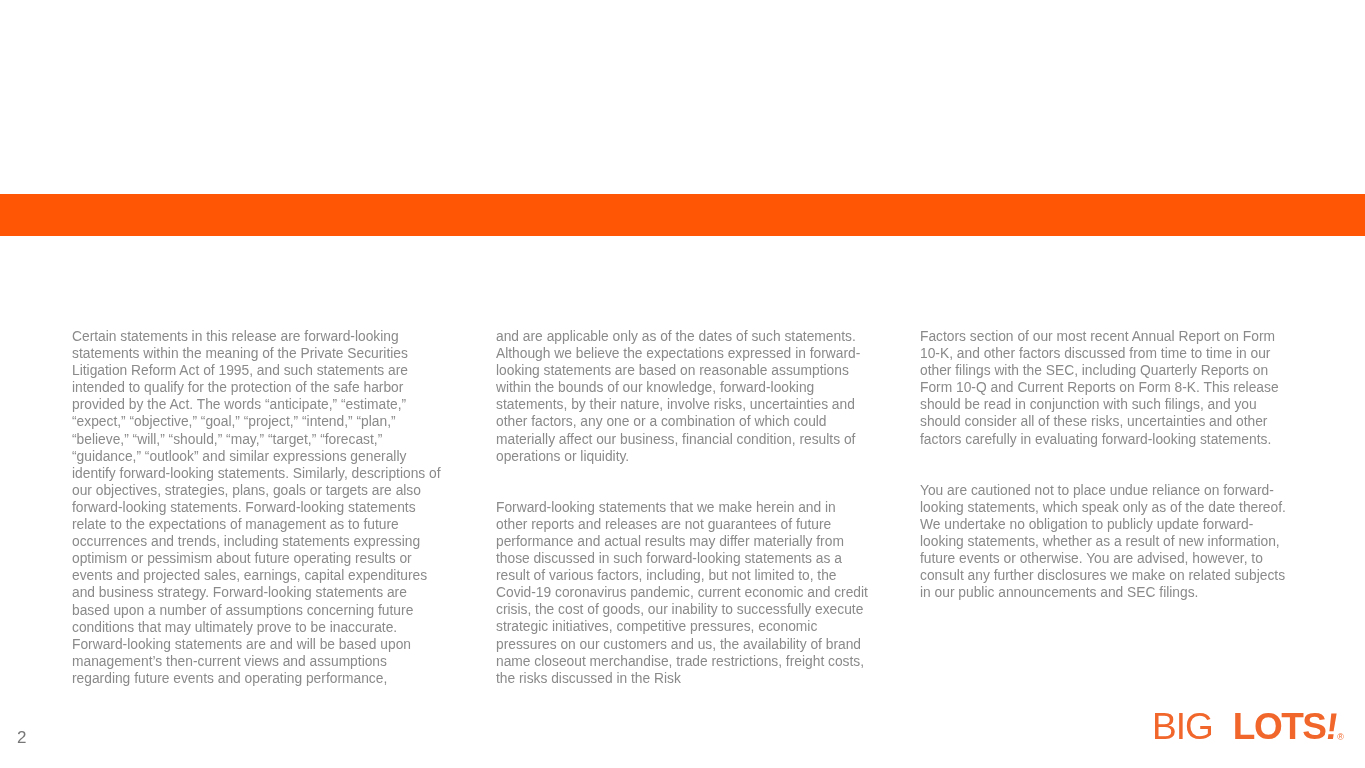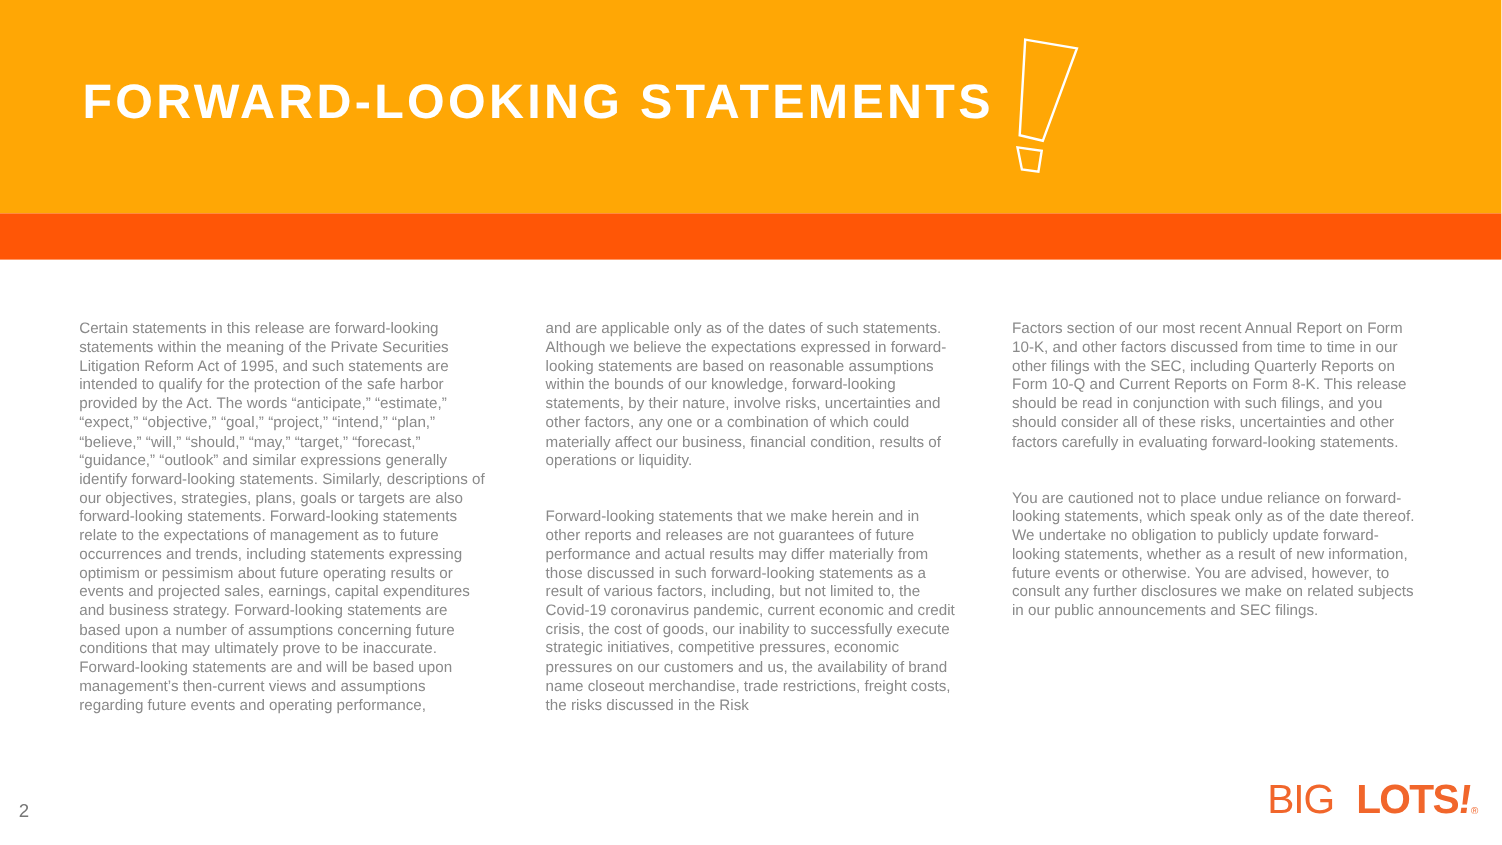--- a/index.html
+++ b/index.html
@@ -51,20 +51,21 @@
   .columns {
     position: absolute;
     left: 72px; top: 290px;
     width: 1221px;
     display: flex;
     gap: 52px;
   }
   .col {
     width: 372px;
     flex: 0 0 372px;
+    margin-top: 38px;
   }
   .col p {
     font-size: 13.8px;
     line-height: 17.1px;
     color: var(--body_text, #8A8A8A);
     margin-bottom: 34px;
   }
   .page-number {
     position: absolute;
     left: 17px; top: 728px;
@@ -90,27 +91,20 @@
     letter-spacing: 0;
     vertical-align: baseline;
     position: relative; top: 1px; left: 1px;
   }
 </style>
 </head>
 <body>
 
 <div class="slide">
 
-  <div class="banner">
-    <h1 class="slide-title">FORWARD-LOOKING STATEMENTS</h1>
-    <svg class="exclamation" viewBox="0 0 68 128" fill="none" xmlns="http://www.w3.org/2000/svg">
-      <polygon points="14,3 61,11 30,95 9,90" stroke="#FFFFFF" stroke-width="2.2" fill="none" stroke-linejoin="miter"></polygon>
-      <polygon points="7,101 29,104 26,123 11,121" stroke="#FFFFFF" stroke-width="2.2" fill="none" stroke-linejoin="miter"></polygon>
-    </svg>
-  </div>
 
   <div class="accent-strip"></div>
 
   <div class="columns">
     <div class="col">
       <p>Certain statements in this release are forward-looking statements within the meaning of the Private Securities Litigation Reform Act of 1995, and such statements are intended to qualify for the protection of the safe harbor provided by the Act. The words “anticipate,” “estimate,” “expect,” “objective,” “goal,” “project,” “intend,” “plan,” “believe,” “will,” “should,” “may,” “target,” “forecast,” “guidance,” “outlook” and similar expressions generally identify forward-looking statements. Similarly, descriptions of our objectives, strategies, plans, goals or targets are also forward-looking statements. Forward-looking statements relate to the expectations of management as to future occurrences and trends, including statements expressing optimism or pessimism about future operating results or events and projected sales, earnings, capital expenditures and business strategy. Forward-looking statements are based upon a number of assumptions concerning future conditions that may ultimately prove to be inaccurate. Forward-looking statements are and will be based upon management’s then-current views and assumptions regarding future events and operating performance,</p>
     </div>
     <div class="col">
       <p>and are applicable only as of the dates of such statements. Although we believe the expectations expressed in forward-looking statements are based on reasonable assumptions within the bounds of our knowledge, forward-looking statements, by their nature, involve risks, uncertainties and other factors, any one or a combination of which could materially affect our business, financial condition, results of operations or liquidity.</p>
       <p>Forward-looking statements that we make herein and in other reports and releases are not guarantees of future performance and actual results may differ materially from those discussed in such forward-looking statements as a result of various factors, including, but not limited to, the Covid-19 coronavirus pandemic, current economic and credit crisis, the cost of goods, our inability to successfully execute strategic initiatives, competitive pressures, economic pressures on our customers and us, the availability of brand name closeout merchandise, trade restrictions, freight costs, the risks discussed in the Risk</p>

